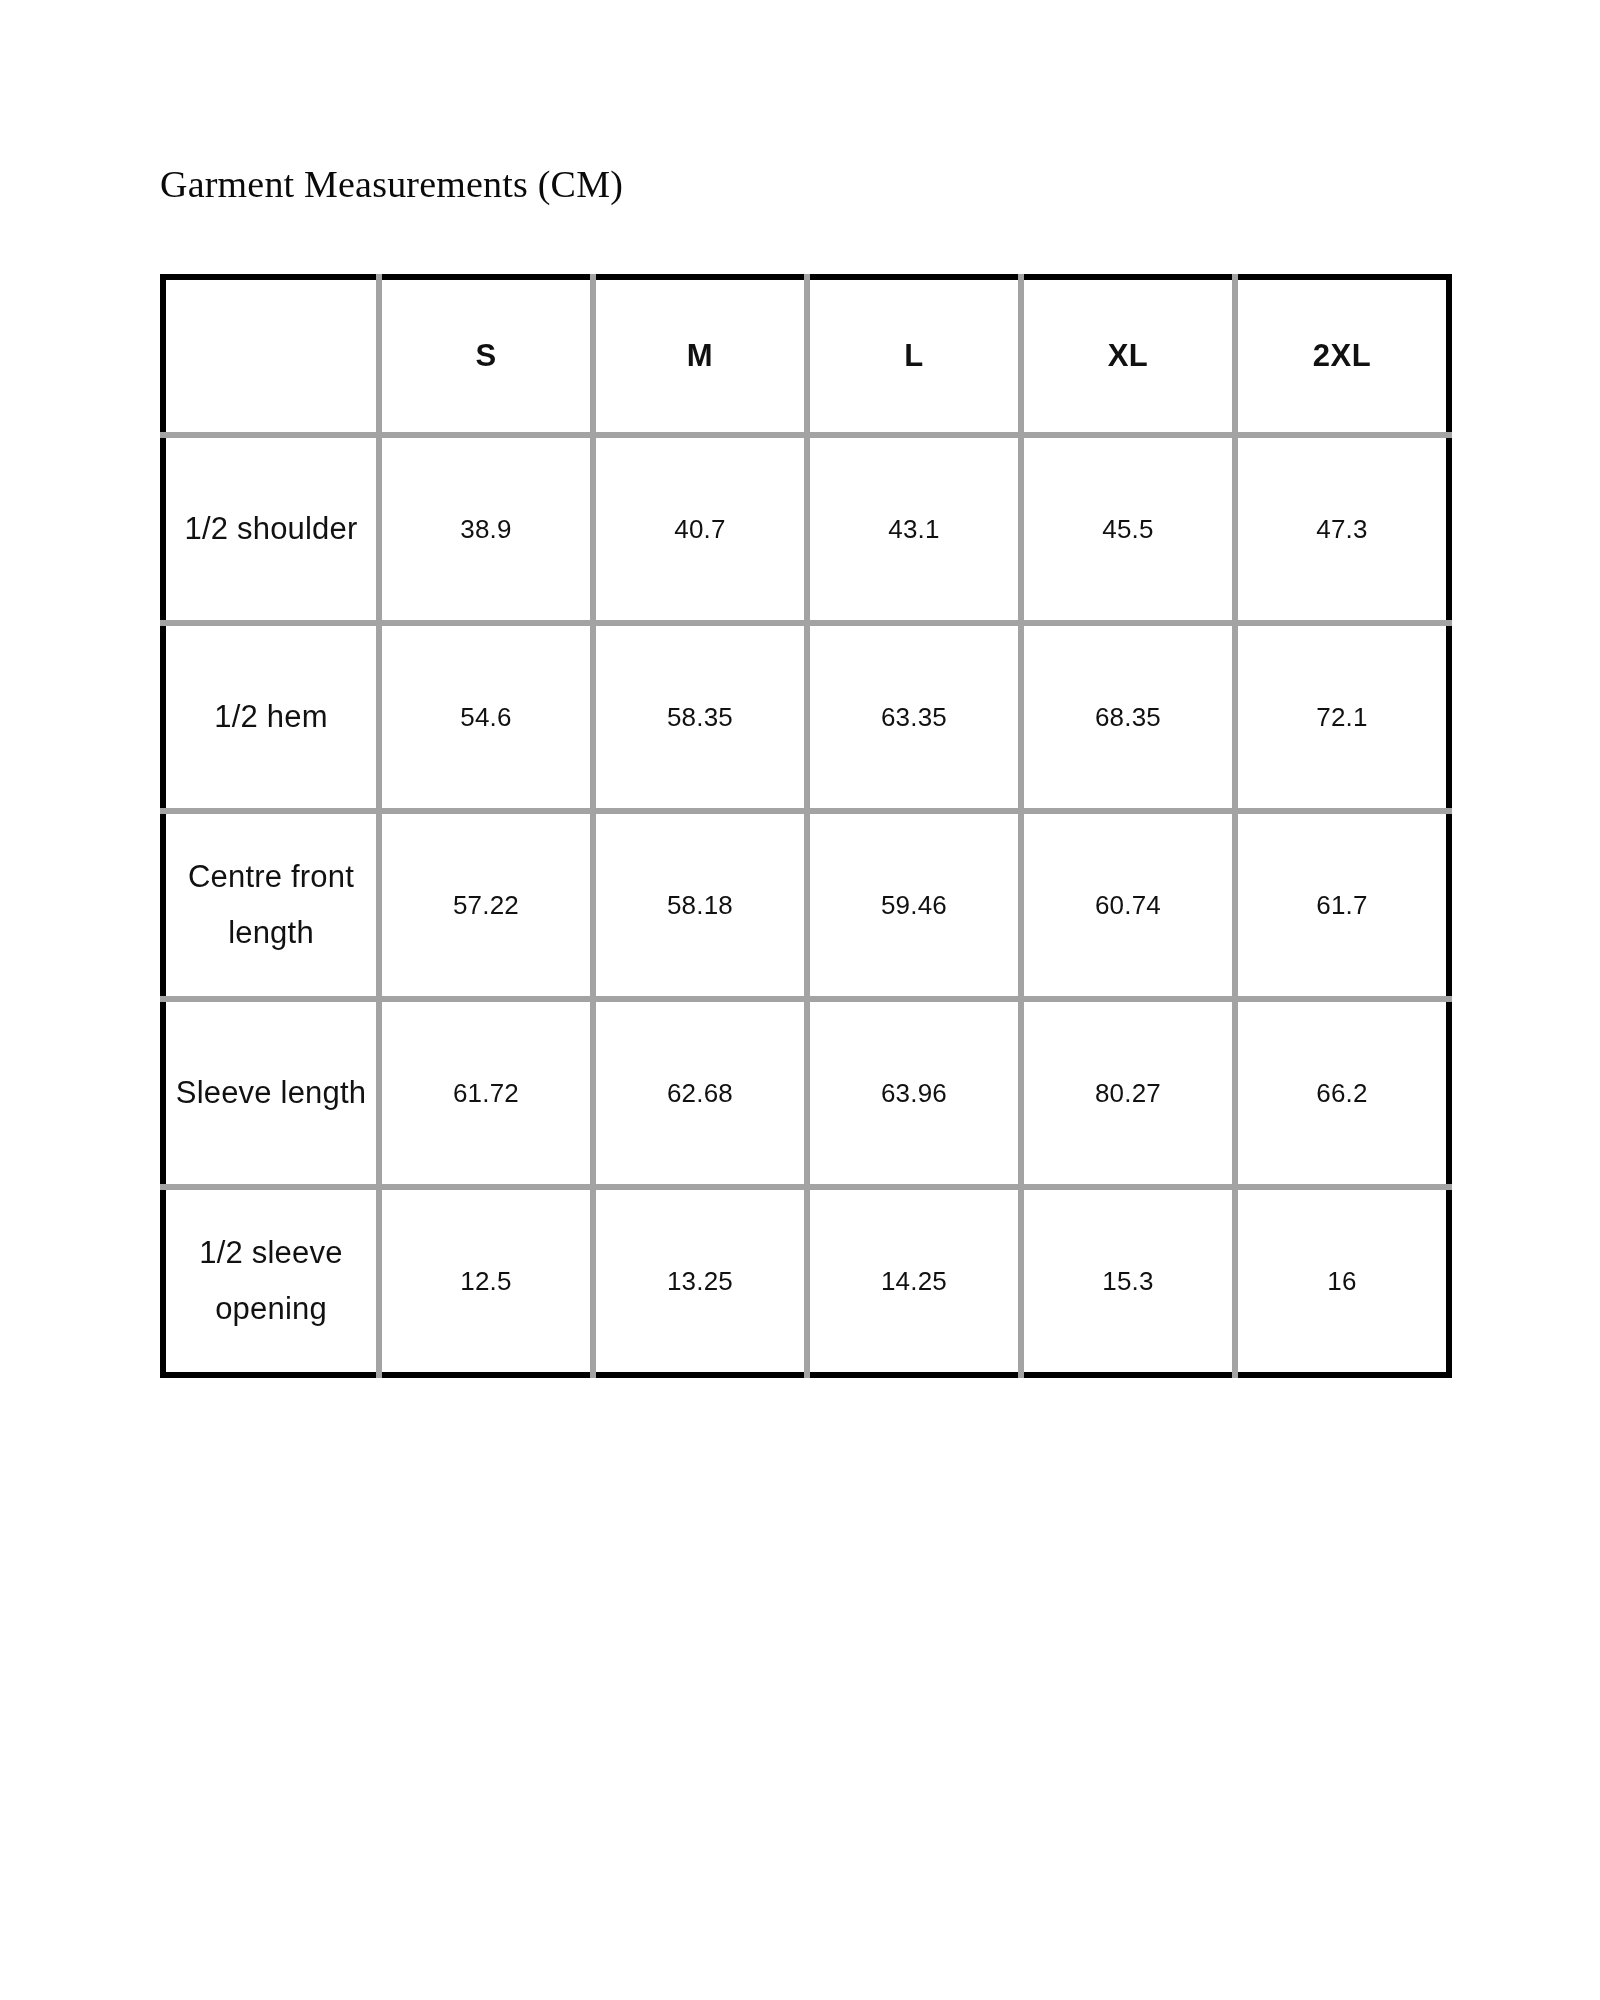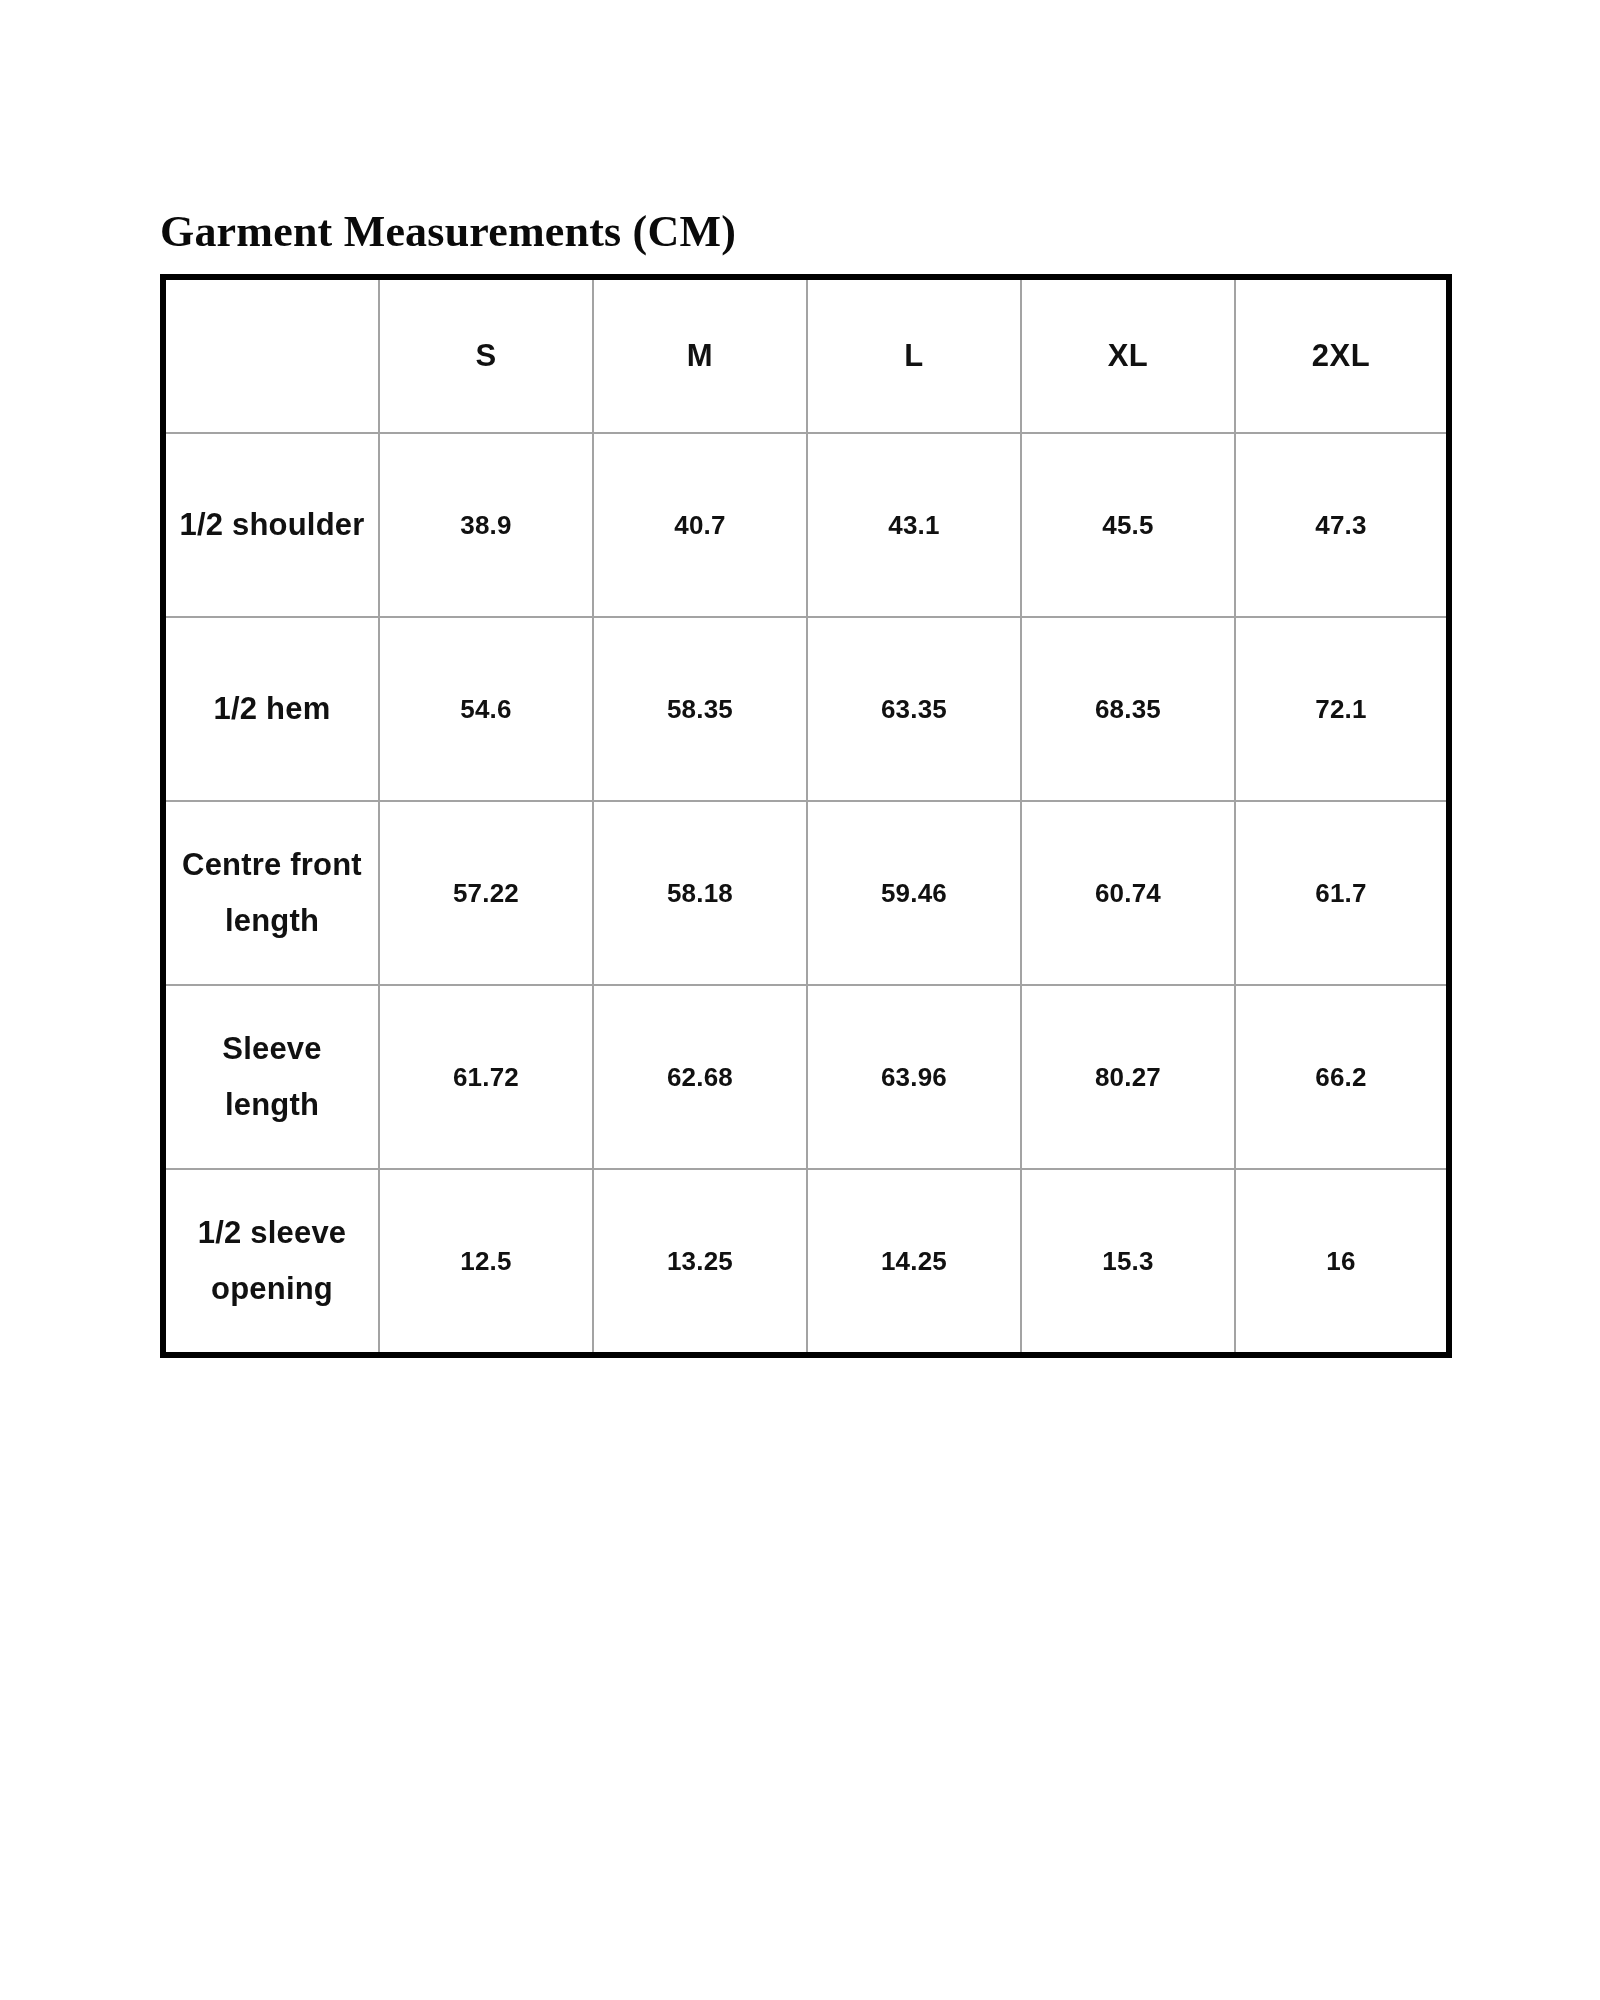--- a/index.html
+++ b/index.html
@@ -22,27 +22,26 @@
     background: #ffffff;
     overflow: hidden;
   }
 
   
   .page-title {
     position: absolute;
     left: 160px;
     top: 161px;
     font-family: "Liberation Serif", "DejaVu Serif", serif;
-    font-weight: bold;
-    font-size: 44px;
+    font-weight: normal;
+    font-size: 38px;
     line-height: 46px;
     color: #0a0a0a;
     letter-spacing: 0.2px;
     white-space: nowrap;
-    margin-top: 48px;
   }
 
   
   .measure-table-wrap {
     position: absolute;
     left: 160px;
     top: 274px;
     width: 1290px;
   }
   table.measure-table {
@@ -54,27 +53,27 @@
   }
   table.measure-table col.c0 { width: 216px; }
   table.measure-table col.c1,
   table.measure-table col.c2,
   table.measure-table col.c3,
   table.measure-table col.c4,
   table.measure-table col.c5 { width: 214px; }
 
   table.measure-table th,
   table.measure-table td {
-    border: 2px solid #a3a3a3;
+    border: 6px solid #a3a3a3;
     text-align: center;
     vertical-align: middle;
     color: #111111;
     font-family: "Liberation Sans", sans-serif;
     padding: 0 6px;
-    font-weight: bold;
+    font-weight: normal;
   }
   table.measure-table thead th {
     height: 152px;
     font-weight: bold;
     font-size: 31px;
     letter-spacing: 0.5px;
   }
   table.measure-table thead th.corner-cell {
     font-weight: normal;
   }

